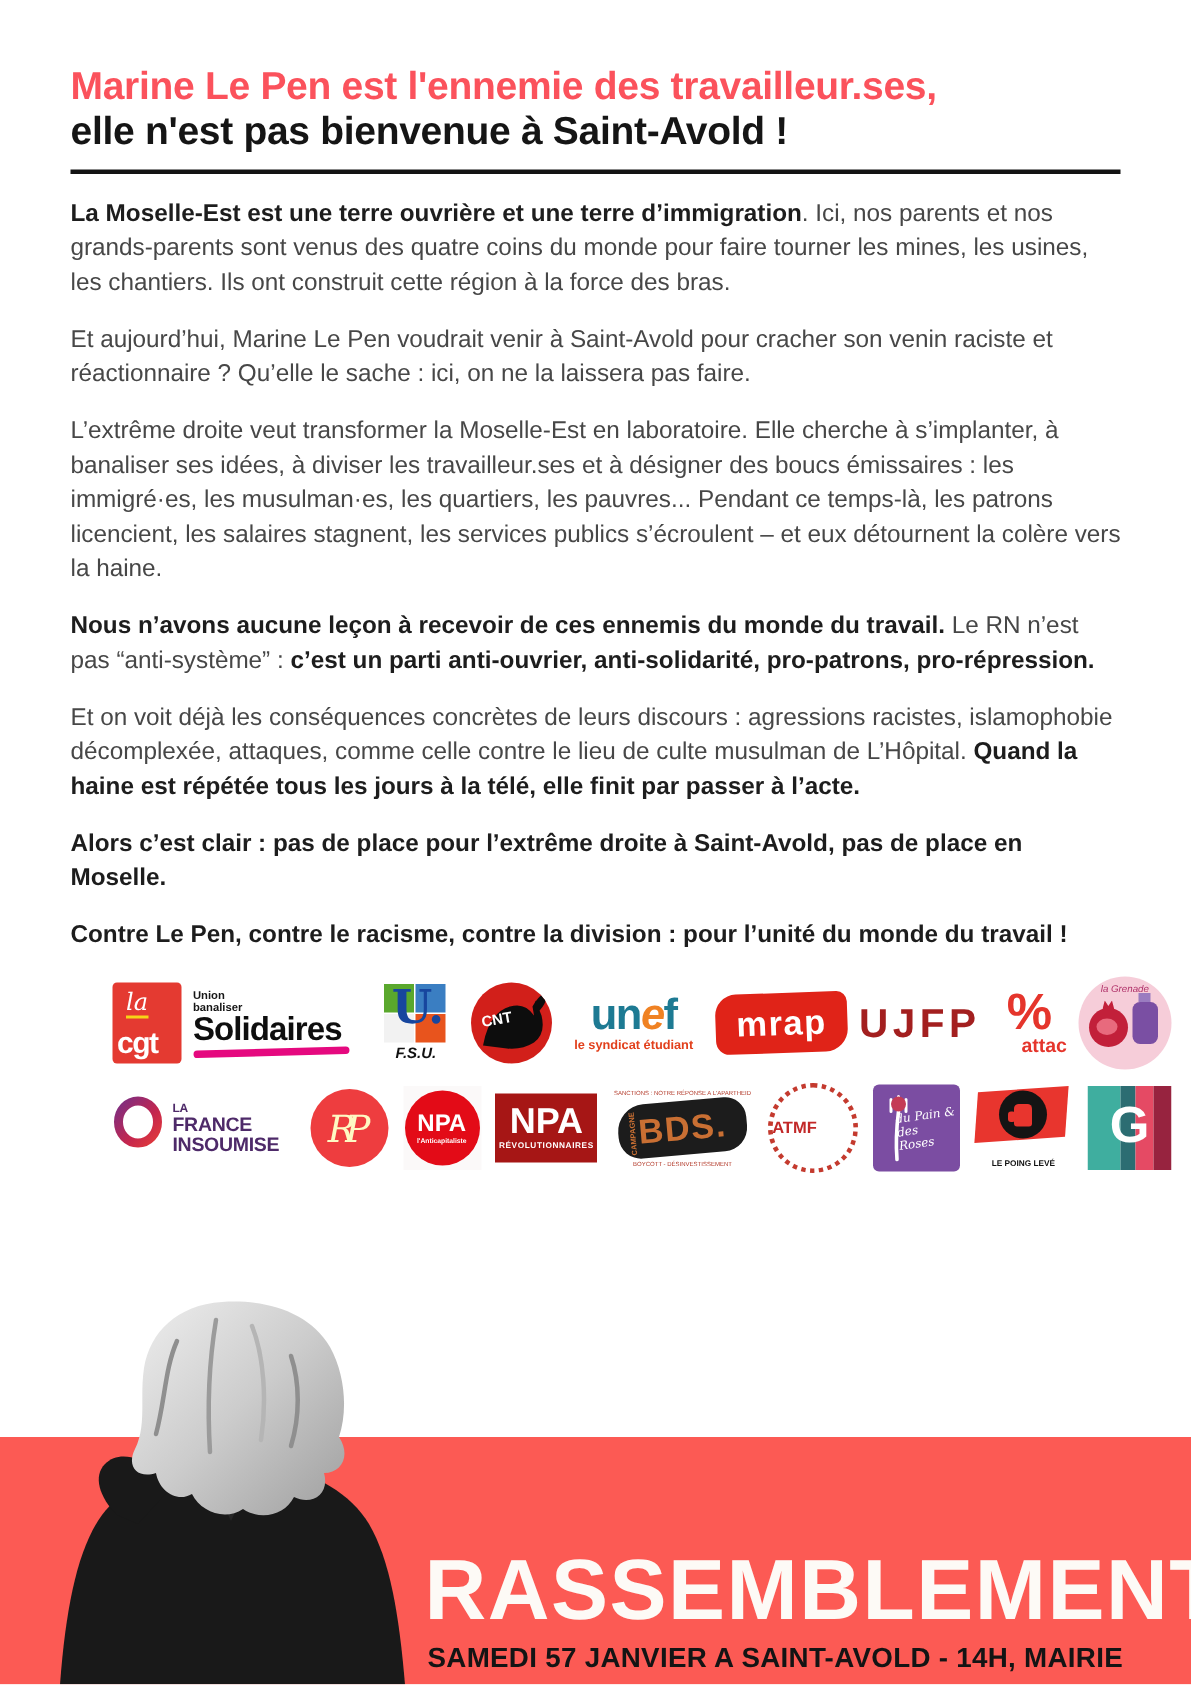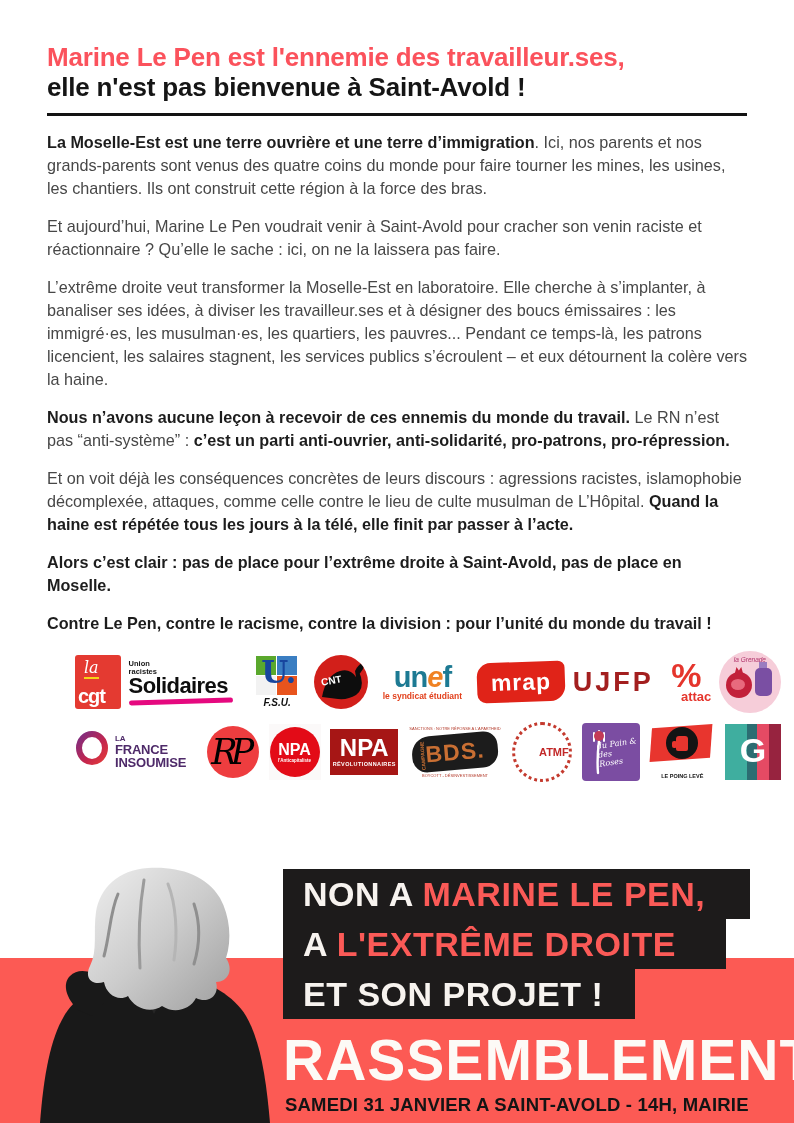--- a/index.html
+++ b/index.html
@@ -66,41 +66,41 @@
   .gren-pom::before{content:"";position:absolute;left:9px;top:-5px;width:8px;height:6px;background:#c2203a;clip-path:polygon(0 100%,20% 0,50% 60%,80% 0,100% 100%);}
   .gren-pom::after{content:"";position:absolute;left:5px;top:7px;width:14px;height:11px;border-radius:50%;background:#e86a7d;}
   .gren-gre{position:absolute;right:9px;top:17px;width:17px;height:28px;border-radius:5px;background:#7a4fa3;}
   .gren-gre::before{content:"";position:absolute;left:4px;top:-6px;width:8px;height:6px;background:#9a7cc0;}
 
   .logo-lfi{display:flex;align-items:center;gap:6px;width:122px;}
   .lfi-text{font-weight:900;color:#4e2a69;line-height:1.02;font-size:13px;letter-spacing:-0.2px;}
   .lfi-la{font-size:8px;display:block;}
 
   .logo-rp{width:52px;height:52px;border-radius:50%;background:#ee3d3f;display:flex;align-items:center;justify-content:center;}
-  .rp-text{color:#000000;font-family:"DejaVu Serif",serif;font-style:italic;font-size:35px;letter-spacing:-7px;padding-right:7px;}
+  .rp-text{color:#fef9c3;font-family:"DejaVu Serif",serif;font-style:italic;font-size:25px;letter-spacing:-7px;padding-right:7px;}
 
   .logo-npa1{width:52px;height:56px;display:flex;align-items:center;justify-content:center;background:#fbf9f9;}
   .npa1-circle{width:50px;height:50px;border-radius:50%;background:#e30b17;display:flex;flex-direction:column;align-items:center;justify-content:center;color:#fff;}
   .npa1-main{font-weight:900;font-size:16px;line-height:1;}
   .npa1-sub{font-size:4.5px;font-weight:700;}
 
   .logo-npa2{width:68px;height:46px;background:#a61615;color:#fff;display:flex;flex-direction:column;align-items:center;justify-content:center;}
   .npa2-main{font-weight:900;font-size:24px;line-height:0.9;}
   .npa2-sub{font-size:5.5px;font-weight:700;letter-spacing:0.4px;margin-top:2px;}
 
   .logo-bds{width:94px;height:54px;position:relative;}
   .bds-arc{position:absolute;left:0;width:94px;font-size:4px;color:#b33a2a;text-align:center;white-space:nowrap;overflow:hidden;}
   .bds-arc-top{top:1px;}
   .bds-arc-bot{bottom:1px;}
   .bds-plate{position:absolute;left:4px;top:9px;width:86px;height:36px;background:#1c1c1c;border-radius:18px 14px 16px 15px;transform:rotate(-5deg);display:flex;align-items:center;justify-content:center;}
   .bds-campagne{position:absolute;left:2px;top:8px;font-size:5px;font-weight:700;color:#c96f33;transform:rotate(-90deg) translate(-8px,-6px);}
   .bds-main{color:#c96f33;font-weight:900;font-size:23px;letter-spacing:1px;}
 
   .logo-atmf{width:60px;height:60px;border-radius:50%;background:#fff;border:3px dotted #c43a2e;position:relative;box-sizing:border-box;}
-  .atmf-text{position:absolute;left:0;right:0;top:21px;text-align:right;color:#c22828;font-weight:900;font-size:11px;}
+  .atmf-text{position:absolute;left:0;right:0;top:21px;text-align:left;color:#c22828;font-weight:900;font-size:11px;}
 
   .logo-pain{width:58px;height:58px;background:#7b4da2;border-radius:4px;position:relative;overflow:hidden;}
   .pain-text{position:absolute;right:2px;top:16px;width:40px;color:#fff;font-family:"DejaVu Serif",serif;font-style:italic;font-size:8px;line-height:1.15;transform:rotate(-8deg);}
 
   .logo-poing{width:66px;height:58px;position:relative;text-align:center;}
   .poing-flag{position:absolute;left:2px;top:3px;width:60px;height:34px;background:#e8352e;transform:skew(-8deg) rotate(-4deg);}
   .poing-circle{position:absolute;left:17px;top:4px;width:32px;height:32px;border-radius:50%;background:#141414;display:flex;align-items:center;justify-content:center;}
   .poing-fist{width:12px;height:15px;background:#e8352e;border-radius:3px 3px 2px 2px;position:relative;}
   .poing-fist::after{content:"";position:absolute;left:-4px;top:5px;width:5px;height:7px;background:#e8352e;border-radius:2px;}
   .poing-sub{position:absolute;left:0;right:0;bottom:2px;font-size:5.5px;font-weight:900;color:#111;}
@@ -146,21 +146,21 @@
       <p><strong>Alors c’est clair : pas de place pour l’extrême droite à Saint-Avold, pas de place en Moselle.</strong><br></p>
       <p><strong>Contre Le Pen, contre le racisme, contre la division : pour l’unité du monde du travail !</strong></p>
     </div>
 
     <div class="logo-row logo-row1">
       <div class="logo logo-cgt">
         <span class="cgt-la">la</span>
         <span class="cgt-word">cgt</span>
       </div>
       <div class="logo logo-solidaires">
-        <div class="sol-small"><span>Union</span><br><span>racistes</span></div>
+        <div class="sol-small"><span>Union</span><br><span>banaliser</span></div>
         <div class="sol-main">Solidaires</div>
         <div class="sol-bar"></div>
       </div>
       <div class="logo logo-fsu">
         <div class="fsu-tiles">
           <div class="fsu-tile fsu-g"></div>
           <div class="fsu-tile fsu-b"></div>
           <div class="fsu-tile fsu-w"></div>
           <div class="fsu-tile fsu-r"></div>
           <div class="fsu-u">U.</div>
@@ -270,29 +270,16 @@
     <path d="M22 259 C26 206 34 168 50 146 C62 130 84 118 108 112 L164 112 C192 118 216 132 228 152 C242 176 248 212 252 259 Z" fill="#191919"></path>
     <path d="M60 146 C48 134 44 120 52 112 C60 104 74 106 84 116 L96 128 L74 152 Z" fill="#191919"></path>
     <path d="M118 112 L136 150 L154 112 Z" fill="#262626"></path>
     <path d="M130 4 C100 6 82 24 78 48 C75 68 80 86 72 102 C66 114 74 122 86 118 C88 130 100 138 110 132 C116 144 132 150 144 142 C156 150 172 146 178 134 C190 140 202 132 198 118 C210 118 216 106 208 94 C214 76 212 52 202 34 C188 10 158 2 130 4 Z" fill="url(#hairg)"></path>
     <path d="M100 30 C92 48 92 70 86 92" stroke="#8f8f8f" stroke-width="3" fill="none" stroke-linecap="round"></path>
     <path d="M150 20 C158 40 160 70 156 96" stroke="#b5b5b5" stroke-width="3" fill="none" stroke-linecap="round"></path>
     <path d="M126 16 C122 40 120 72 122 104" stroke="#9b9b9b" stroke-width="3" fill="none" stroke-linecap="round"></path>
     <path d="M176 40 C182 58 182 80 176 100" stroke="#8f8f8f" stroke-width="3" fill="none" stroke-linecap="round"></path>
   </svg>
 
-  <div class="banner">
-    <div class="banner-line bl1">
-        <span class="bw">NON A </span>
-        <span class="br">MARINE LE PEN,</span>
-      </div>
-    <div class="banner-line bl2">
-        <span class="bw">A </span>
-        <span class="br">L'EXTRÊME DROITE</span>
-      </div>
-    <div class="banner-line bl3">
-        <span class="bw">ET SON PROJET !</span>
-      </div>
-  </div>
 
   <div class="rassemblement">RASSEMBLEMENT</div>
-  <div class="details">SAMEDI 31 JANVIER A SAINT-AVOLD - 14H, MAIRIE</div>
+  <div class="details">SAMEDI 57 JANVIER A SAINT-AVOLD - 14H, MAIRIE</div>
 </div>
 
 </body></html>

